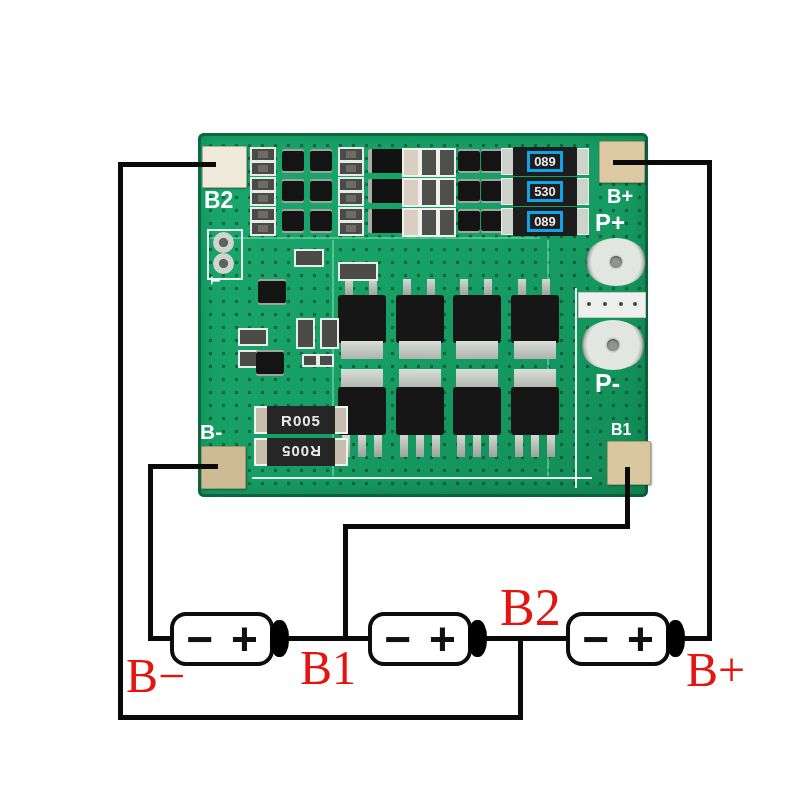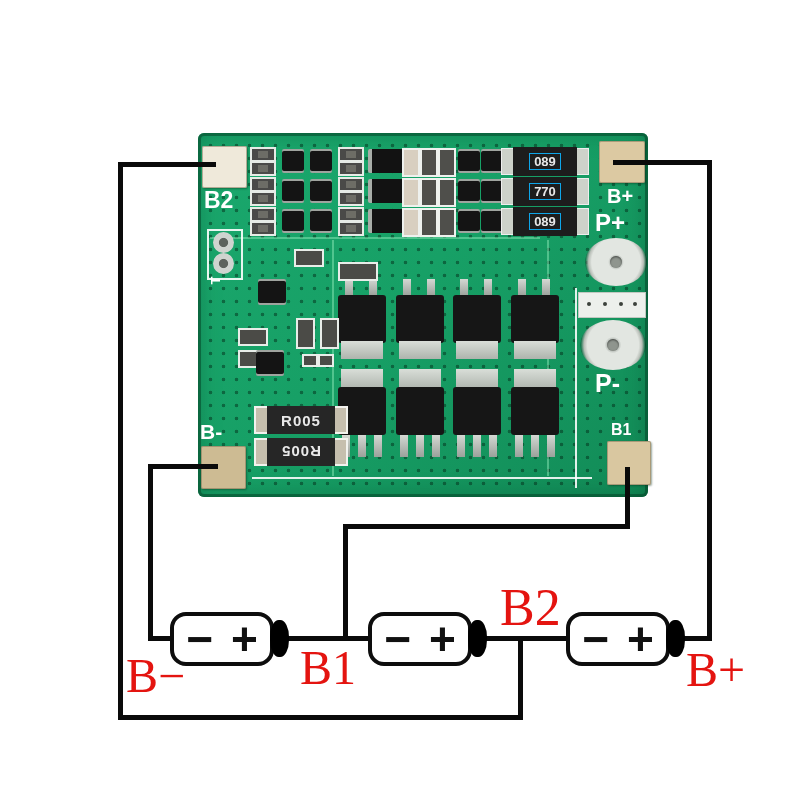--- a/index.html
+++ b/index.html
@@ -60,21 +60,21 @@
   .capd{background:#4f4f4b;}
   .cp1{left:152px;} .cp2{left:170px;} .cp3{left:188px;}
 
   
   .r680{width:88px;height:29px;}
   .r680a{left:501px;top:147px;} .r680b{left:501px;top:177px;} .r680c{left:501px;top:207px;}
   .r680 .endc{position:absolute;top:1px;bottom:1px;width:13px;background:#cdd2ca;box-shadow:inset 0 0 0 1px #eee;}
   .r680 .el{left:0;} .r680 .er{right:0;}
   .r680 .body{position:absolute;left:12px;right:12px;top:0;bottom:0;background:#1d1d1d;
               display:flex;align-items:center;justify-content:center;}
-  .r680 .txt{color:#e8e8e8;font-size:13px;font-weight:bold;border:1px solid #0ea5e9;padding:1px 4px;line-height:1;text-align:center;}
+  .r680 .txt{color:#e8e8e8;font-size:13px;font-weight:bold;border:3px solid #0ea5e9;padding:1px 4px;line-height:1;text-align:center;}
 
   
   .fet{width:48px;height:90px;}
   .fet .body{position:absolute;left:0;width:48px;height:48px;background:#161616;border-radius:3px;}
   .fet .tab{position:absolute;left:3px;width:42px;background:linear-gradient(180deg,#d9ded8,#aeb4ad);}
   .fet .pin{position:absolute;width:8px;background:linear-gradient(180deg,#d4d8d3,#9ba19b);}
   .fet-t .pin{top:0;height:17px;} .fet-t .p1{left:7px;} .fet-t .p2{left:31px;}
   .fet-t .body{top:16px;} .fet-t .tab{top:62px;height:18px;}
   .fet-b .tab{top:0;height:20px;} .fet-b .body{top:18px;}
   .fet-b .pin{top:66px;height:22px;} .fet-b .p1{left:4px;} .fet-b .p2{left:20px;} .fet-b .p3{left:36px;}
@@ -195,21 +195,21 @@
     <i class="endc el"></i>
       <i class="endc er"></i>
     <span class="body">
         <span class="txt">089</span>
       </span>
   </div>
   <div class="abs r680 r680b">
     <i class="endc el"></i>
       <i class="endc er"></i>
     <span class="body">
-        <span class="txt">770</span>
+        <span class="txt">530</span>
       </span>
   </div>
   <div class="abs r680 r680c">
     <i class="endc el"></i>
       <i class="endc er"></i>
     <span class="body">
         <span class="txt">089</span>
       </span>
   </div>
 

